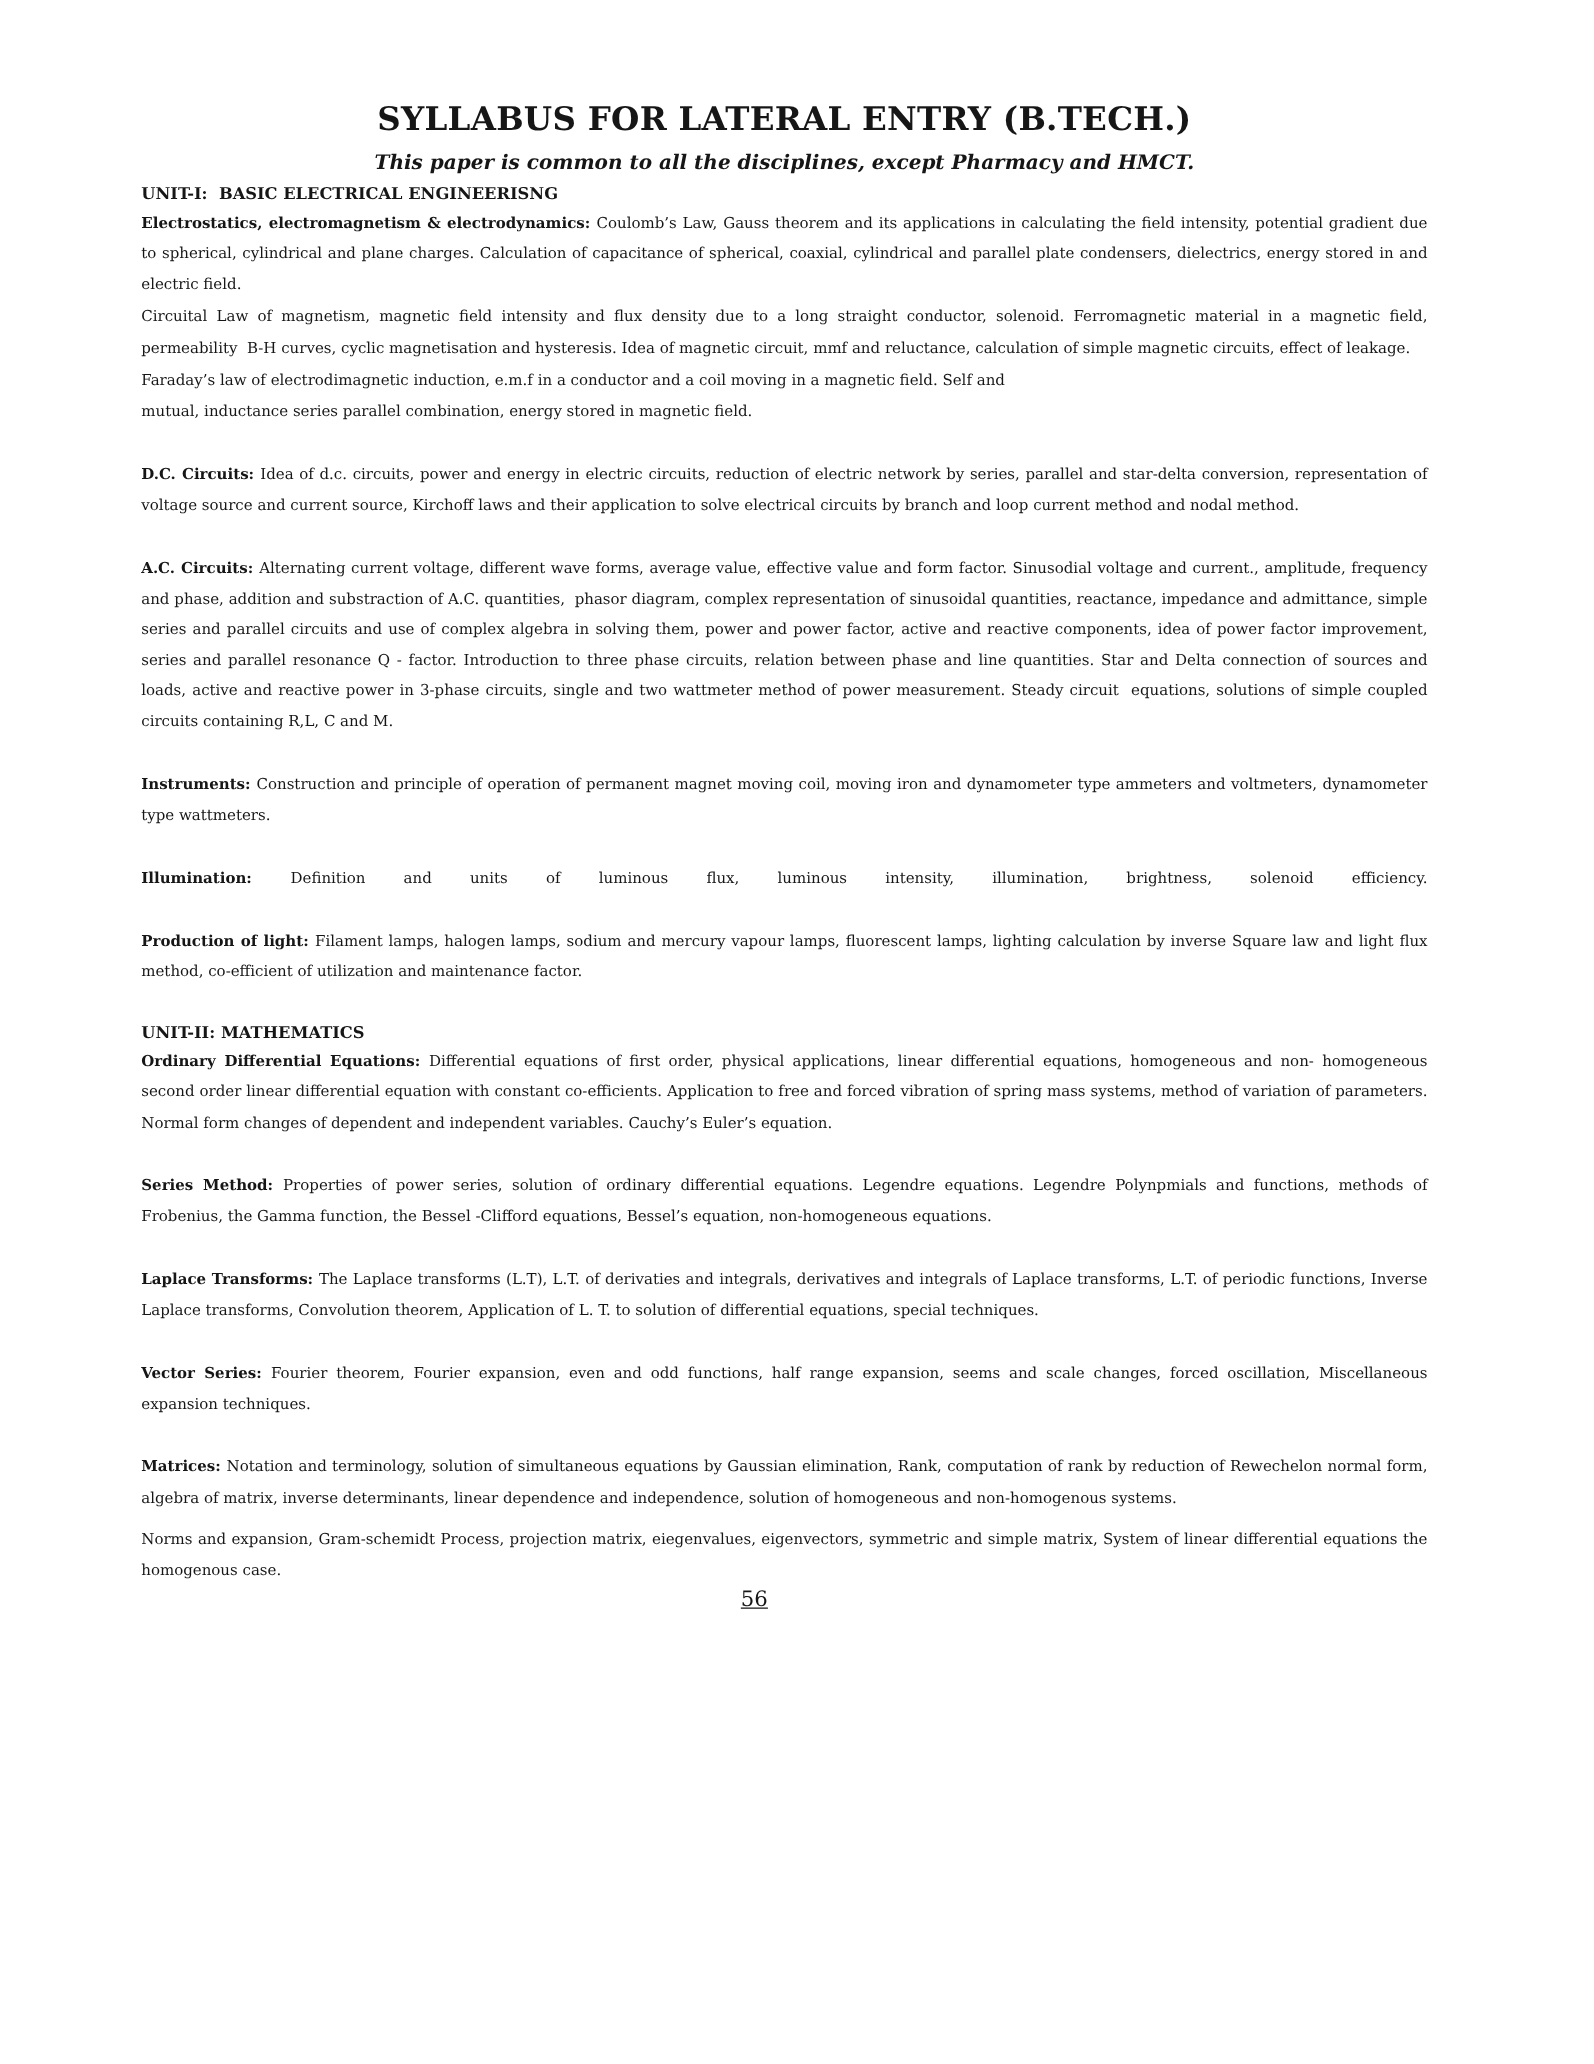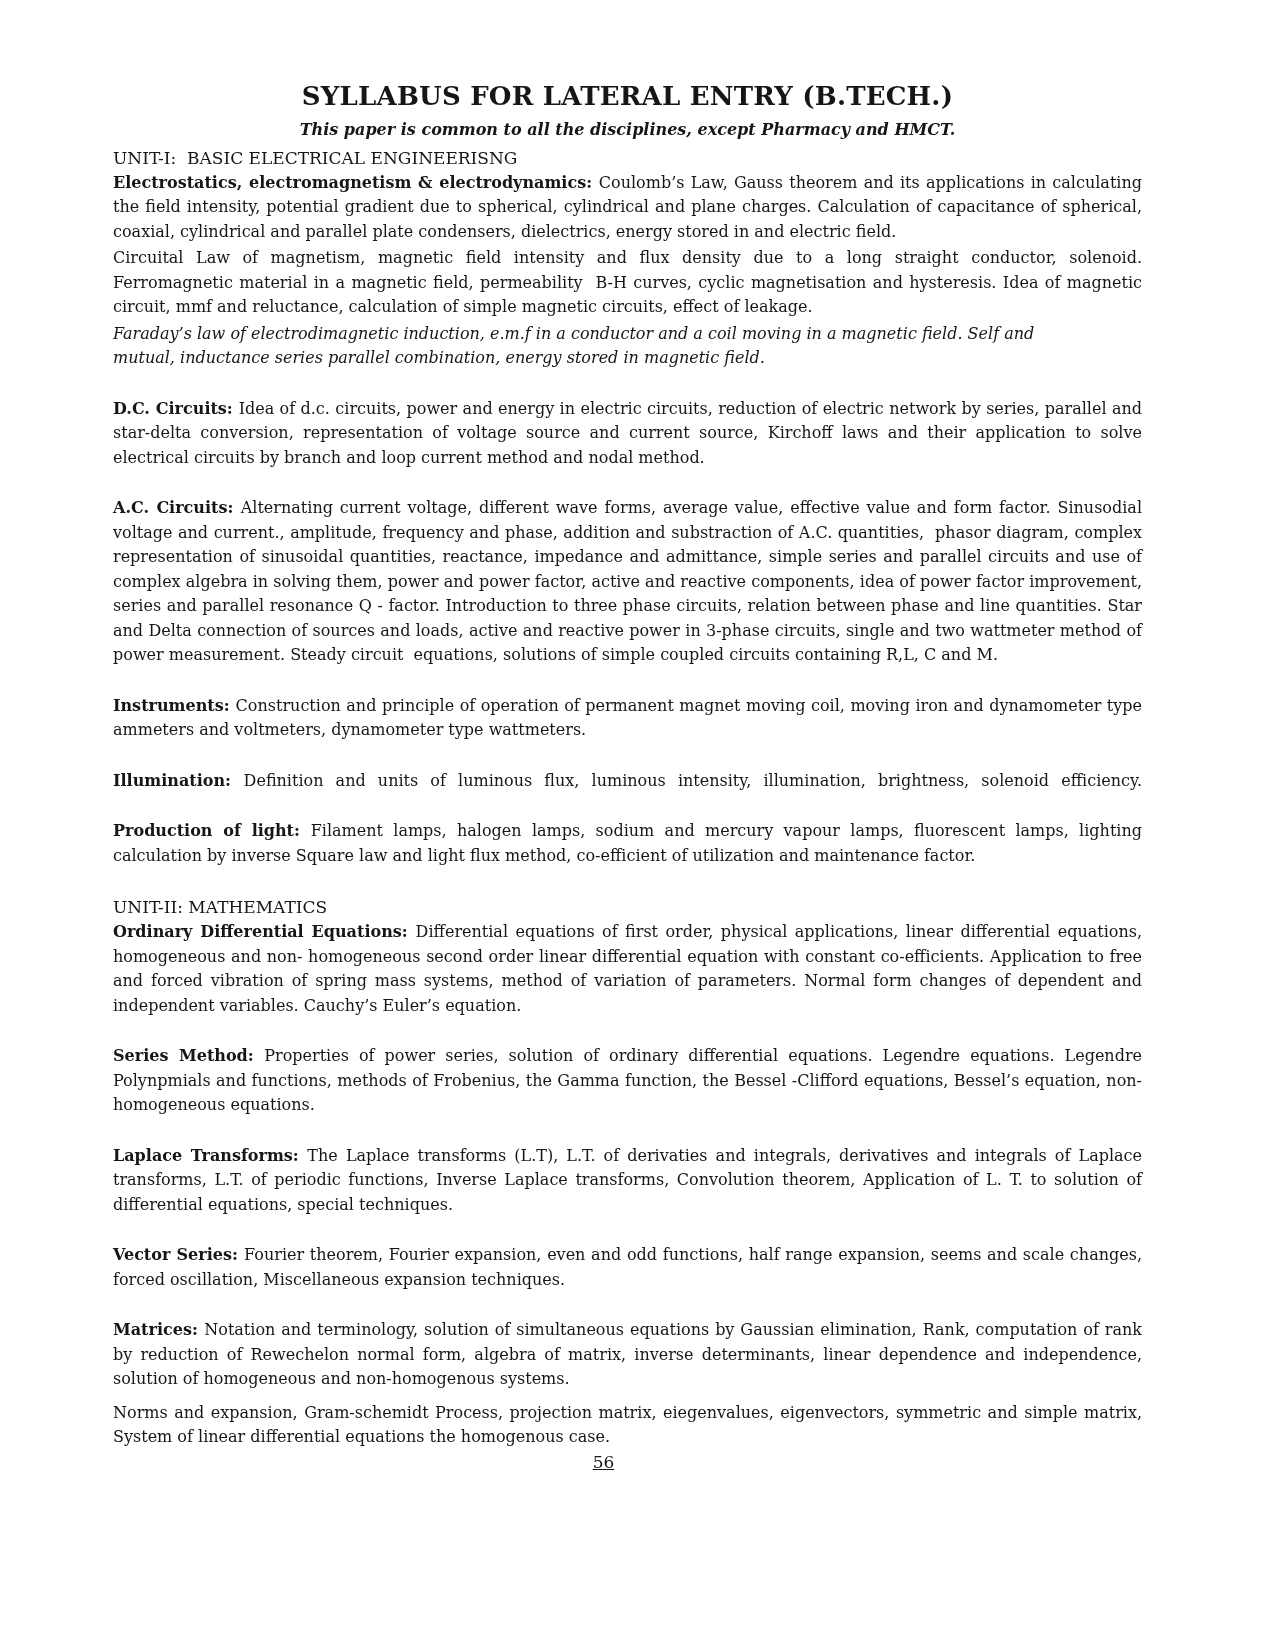--- a/index.html
+++ b/index.html
@@ -25,41 +25,41 @@
     letter-spacing: 0.2px;
   }
   .doc-subtitle {
     text-align: center;
     font-size: 16px;
     font-weight: bold;
     font-style: italic;
     margin: 0 0 9px 0;
   }
   .unit-heading {
-    font-size: 17px;
-    font-weight: normal;
+    font-size: 13px;
+    font-weight: bold;
     margin: 29px 0 3px 0;
   }
   #sections .unit-heading:first-child {
     margin-top: 2px;
   }
   .para {
-    font-size: 16px;
+    font-size: 12px;
     line-height: 24.5px;
     text-align: justify;
     margin: 2px 0;
   }
   .para .lead {
     font-weight: bold;
   }
   .gap-none   { margin-top: 2px; }
   .gap-small  { margin-top: 9px; }
   .gap-large  { margin-top: 26px; }
   .gap-xlarge { margin-top: 37px; }
-  .preline { white-space: pre-line; font-style: italic; }
+  .preline { white-space: pre-line; }
   .jlast { text-align-last: justify; }
   .page-number {
     text-align: center;
     font-size: 17px;
     margin-top: 1px;
     position: relative;
     left: -24px;
     text-decoration: underline;
   }
 </style>

